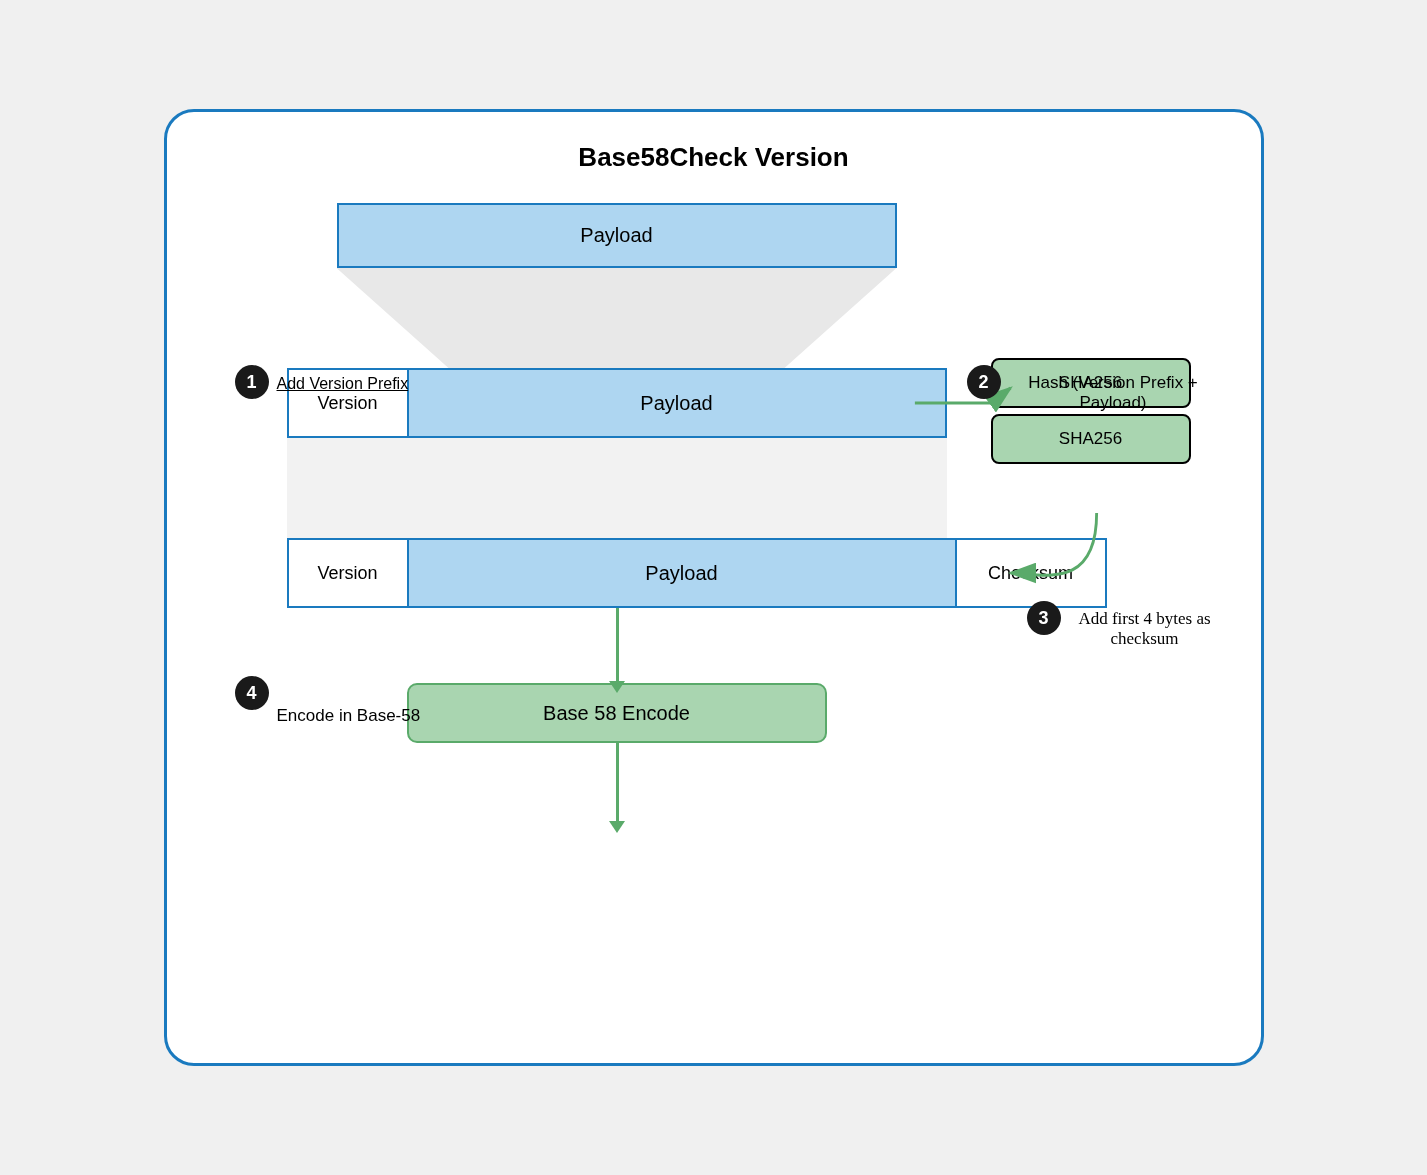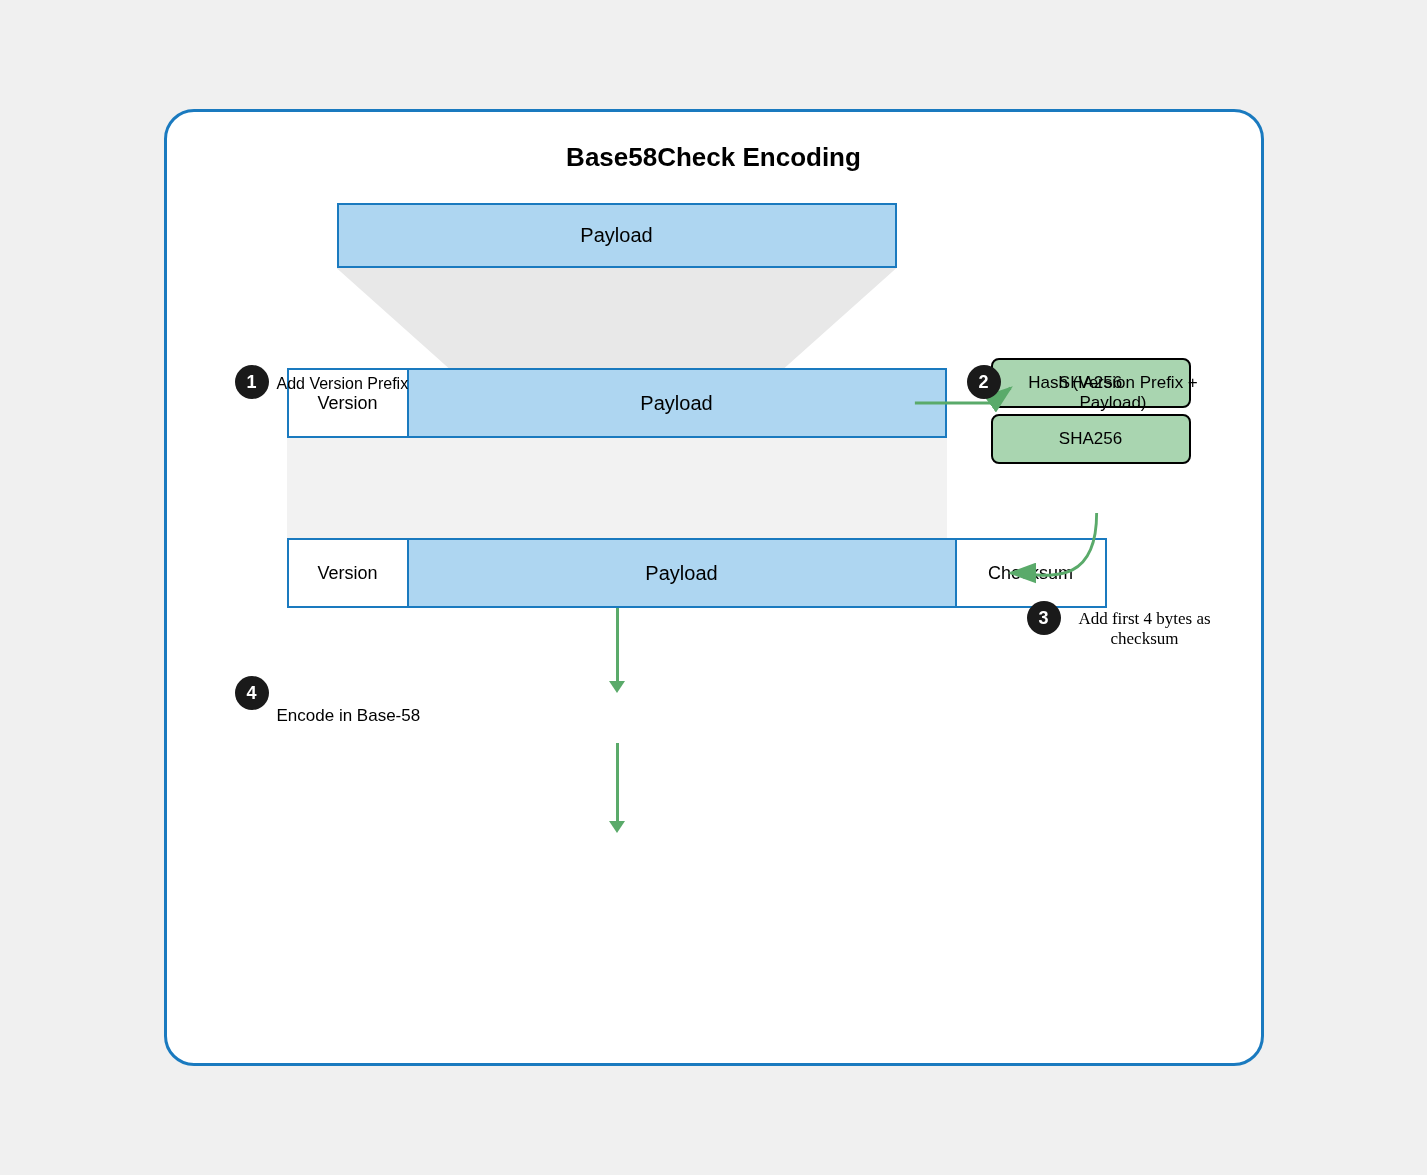--- a/index.html
+++ b/index.html
@@ -264,34 +264,34 @@
       position: absolute;
       top: 503px;
       left: 70px;
       font-size: 17px;
     }
   </style>
 </head>
 <body>
 
 <div class="diagram-container">
-  <div class="diagram-title">Base58Check Encoding</div>
+  <div class="diagram-title">Base58Check Version</div>
 
   <div class="main-area">
 
     <div class="payload-top">
       <span>Payload</span>
     </div>
 
     <div class="funnel-area"></div>
 
     <div class="step-badge" style="top:162px; left:28px;">
       <span>1</span>
     </div>
-    <div class="step-label" style="top:172px; left:70px;">Add Version Prefix</div>
+    <div class="step-label" style="top:172px; left:70px;text-decoration:underline;">Add Version Prefix</div>
 
     <div class="row2-container">
       <div class="version-box">
         <span>Version</span>
       </div>
       <div class="payload-box">
         <span>Payload</span>
       </div>
     </div>
 
@@ -326,20 +326,23 @@
       <div class="sha-box">
         <span>SHA256</span>
       </div>
     </div>
 
     <div class="step-badge step-badge-4">
       <span>4</span>
     </div>
     <div class="step-label step-label-4">Encode in Base-58</div>
 
+    <div class="base58-encode">
+      <span>Base 58 Encode</span>
+    </div>
 
     <div style="position:absolute; top:405px; left:409px; width:3px; height:75px; background:#5aaa6a;">
       <div style="position:absolute; bottom:-10px; left:-7px; border-left:8px solid transparent; border-right:8px solid transparent; border-top:12px solid #5aaa6a;"></div>
     </div>
 
     <div style="position:absolute; top:540px; left:409px; width:3px; height:80px; background:#5aaa6a;">
       <div style="position:absolute; bottom:-10px; left:-7px; border-left:8px solid transparent; border-right:8px solid transparent; border-top:12px solid #5aaa6a;"></div>
     </div>
 
 

